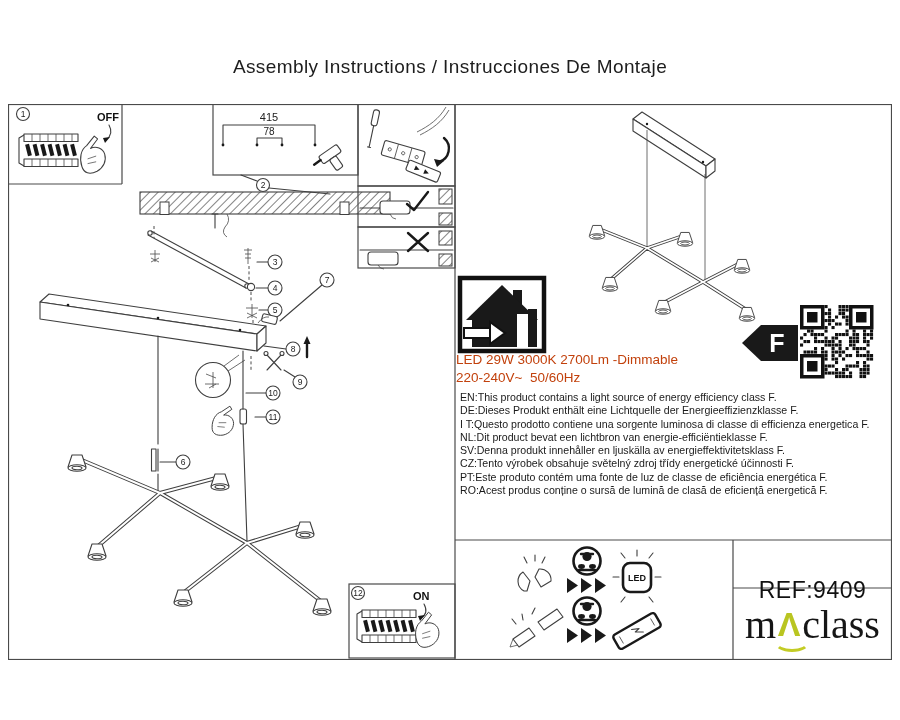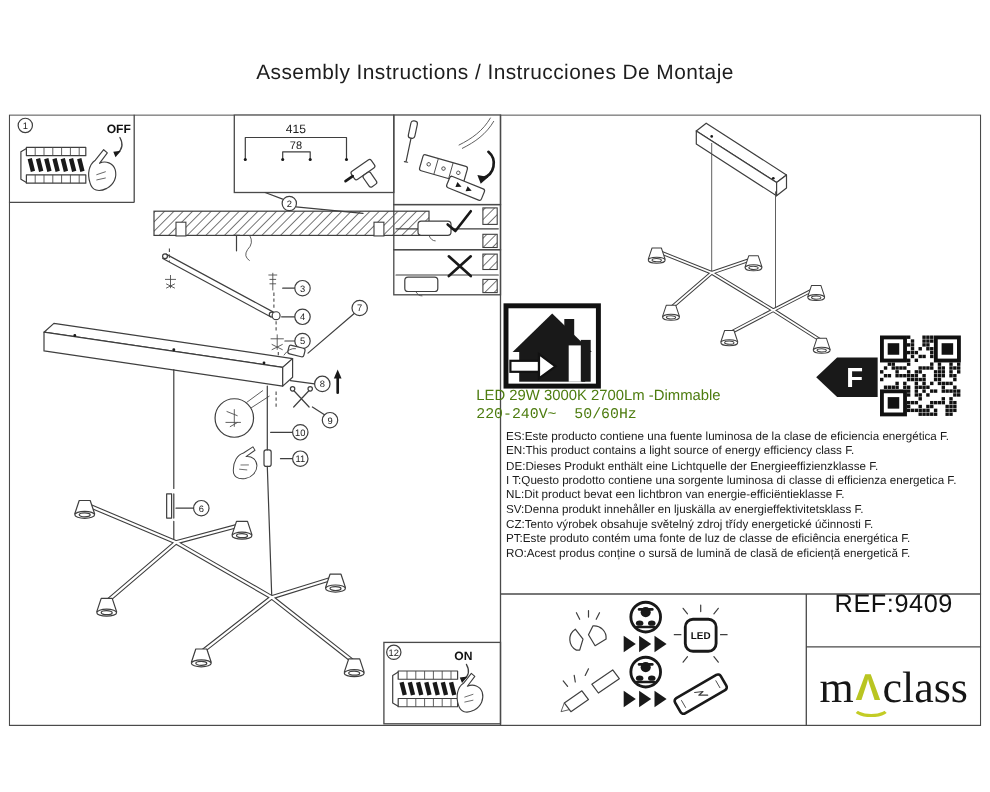--- a/index.html
+++ b/index.html
@@ -19,26 +19,26 @@
   .tube{stroke:#3f3f3f;stroke-width:4;fill:none;stroke-linecap:round;}
   .tubecore{stroke:#fff;stroke-width:2;fill:none;stroke-linecap:round;}
   .callout{fill:#fff;stroke:#3f3f3f;stroke-width:1.1;}
   .ctext{font:8.5px "Liberation Sans",sans-serif;fill:#222;text-anchor:middle;}
   .dimtext{font:11px "Liberation Sans",sans-serif;fill:#222;text-anchor:middle;}
   .onoff{font:bold 11px "Liberation Sans",sans-serif;fill:#111;}
   .thick{stroke:#191919;stroke-width:2.4;fill:none;stroke-linecap:round;stroke-linejoin:round;}
   .ledtxt{font:bold 9px "Liberation Sans",sans-serif;fill:#111;text-anchor:middle;}
   .ftxt{font:bold 25px "Liberation Sans",sans-serif;fill:#fff;text-anchor:middle;}
   
-  .spec{position:absolute;left:433px;width:430px;font-size:13.5px;color:#4d7c0f;}
+  .spec{position:absolute;left:456px;width:430px;font-size:13.5px;color:#c2410c;}
   .spec1{top:352px;}
-  .spec2{top:370px;white-space:pre;font-family:Liberation Mono, monospace;}
+  .spec2{top:370px;white-space:pre;}
   .langs{position:absolute;left:460px;top:391px;width:430px;}
   .langs div{font-size:10.6px;line-height:13.3px;white-space:nowrap;color:#1a1a1a;}
-  .refbox{position:absolute;left:733px;top:524px;width:159px;height:48px;
+  .refbox{position:absolute;left:733px;top:566px;width:159px;height:48px;
           display:flex;align-items:center;justify-content:center;
           font-size:23px;letter-spacing:.5px;color:#111;}
   .brandbox{position:absolute;left:733px;top:588px;width:159px;height:72px;
             display:flex;align-items:center;justify-content:center;
             font-family:"Liberation Serif",serif;font-size:40px;color:#161616;}
   .b-caret-wrap{position:relative;display:inline-block;width:26px;text-align:center;}
   .b-caret{font-family:"Liberation Sans",sans-serif;font-weight:bold;color:#b9c521;
            font-size:34px;position:relative;top:-2px;}
   .b-arc{position:absolute;left:-2px;bottom:-4px;width:30px;height:14px;
          border:3px solid transparent;border-bottom:3px solid #c3cc25;
@@ -548,21 +548,20 @@
           <path d="M625,523 l7,3 -5,1 7,4" class="ln"></path>
         </g>
       </g>
     </svg>
   </div>
 
   <div class="spec spec1">LED 29W 3000K 2700Lm -Dimmable</div>
   <div class="spec spec2">220-240V~  50/60Hz</div>
 
   <div class="langs">
-    <div>ES:Este producto contiene una fuente luminosa de la clase de eficiencia energética F.</div>
     <div>EN:This product contains a light source of energy efficiency class F.</div>
     <div>DE:Dieses Produkt enthält eine Lichtquelle der Energieeffizienzklasse F.</div>
     <div>I T:Questo prodotto contiene una sorgente luminosa di classe di efficienza energetica F.</div>
     <div>NL:Dit product bevat een lichtbron van energie-efficiëntieklasse F.</div>
     <div>SV:Denna produkt innehåller en ljuskälla av energieffektivitetsklass F.</div>
     <div>CZ:Tento výrobek obsahuje světelný zdroj třídy energetické účinnosti F.</div>
     <div>PT:Este produto contém uma fonte de luz de classe de eficiência energética F.</div>
     <div>RO:Acest produs conține o sursă de lumină de clasă de eficiență energetică F.</div>
   </div>
 

